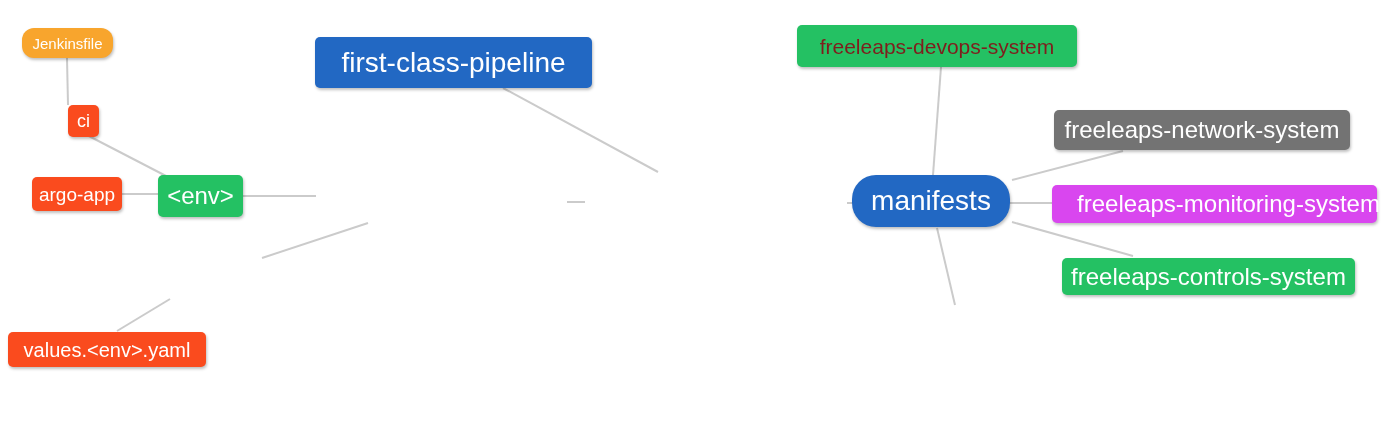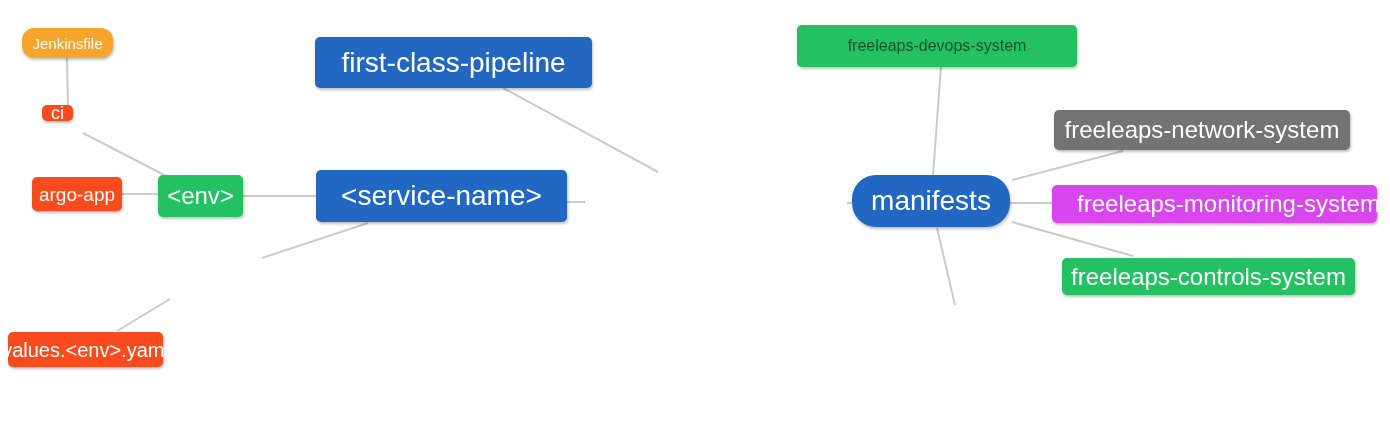--- a/index.html
+++ b/index.html
@@ -53,24 +53,23 @@
       <line x1="503" y1="88" x2="658" y2="172" stroke="#CBCBCB" stroke-width="2"></line>
       <line x1="847" y1="203" x2="852" y2="203" stroke="#CBCBCB" stroke-width="2"></line>
       <line x1="933" y1="175" x2="941" y2="67" stroke="#CBCBCB" stroke-width="2"></line>
       <line x1="1012" y1="180" x2="1123" y2="151" stroke="#CBCBCB" stroke-width="2"></line>
       <line x1="1010" y1="203" x2="1052" y2="203" stroke="#CBCBCB" stroke-width="2"></line>
       <line x1="1012" y1="222" x2="1133" y2="256" stroke="#CBCBCB" stroke-width="2"></line>
       <line x1="937" y1="228" x2="955" y2="305" stroke="#CBCBCB" stroke-width="2"></line>
     </svg>
 
 <div class="node" style="left: 22px; top: 28px; width: 91px; height: 30px; font-size: 15px; background: rgb(248, 165, 45); color: rgb(255, 255, 255); border-radius: 12px;">Jenkinsfile</div>
-    <div class="node" style="left: 42px; top: 105px; width: 31px; height: 16px; font-size: 18px; background: rgb(250, 75, 30); color: rgb(255, 255, 255);">ci</div>
+    <div class="node" style="left: 68px; top: 105px; width: 31px; height: 32px; font-size: 18px; background: rgb(250, 75, 30); color: rgb(255, 255, 255);">ci</div>
     <div class="node" style="left: 32px; top: 177px; width: 90px; height: 34px; font-size: 19px; background: rgb(250, 75, 30); color: rgb(255, 255, 255);">argo-app</div>
     <div class="node" style="left: 158px; top: 175px; width: 85px; height: 42px; font-size: 24px; background: rgb(36, 193, 99); color: rgb(255, 255, 255);">&lt;env&gt;</div>
-    <div class="node" style="left: 8px; top: 332px; width: 155px; height: 35px; font-size: 20px; background: rgb(250, 75, 30); color: rgb(255, 255, 255);">values.&lt;env&gt;.yaml</div>
+    <div class="node" style="left: 8px; top: 332px; width: 198px; height: 35px; font-size: 20px; background: rgb(250, 75, 30); color: rgb(255, 255, 255);">values.&lt;env&gt;.yaml</div>
     <div class="node" style="left: 315px; top: 37px; width: 277px; height: 51px; font-size: 28px; background: rgb(34, 104, 195); color: rgb(255, 255, 255);">first-class-pipeline</div>
-    <div class="node" style="left: 316px; top: 170px; width: 251px; height: 52px; font-size: 28px; background: rgb(34, 104, 195); color: rgb(255, 255, 255);">&lt;service-name&gt;</div>
     <div class="node" style="left: 852px; top: 175px; width: 158px; height: 52px; font-size: 28px; background: rgb(34, 104, 195); color: rgb(255, 255, 255); border-radius: 24px;">manifests</div>
-    <div class="node" style="left: 797px; top: 25px; width: 280px; height: 42px; font-size: 16px; background: rgb(36, 193, 99); color: #14532d;">freeleaps-devops-system</div>
+    <div class="node" style="left: 797px; top: 25px; width: 280px; height: 42px; font-size: 21px; background: rgb(36, 193, 99); color: #7f1d1d;">freeleaps-devops-system</div>
     <div class="node" style="left: 1054px; top: 110px; width: 296px; height: 40px; font-size: 24px; background: #737373; color: rgb(255, 255, 255);">freeleaps-network-system</div>
     <div class="node" style="left: 1052px; top: 185px; width: 325px; height: 38px; font-size: 24px; background: #d946ef; color: rgb(255, 255, 255); padding-left: 28px;">freeleaps-monitoring-system</div>
     <div class="node" style="left: 1062px; top: 258px; width: 293px; height: 37px; font-size: 24px; background: rgb(36, 193, 99); color: rgb(255, 255, 255);">freeleaps-controls-system</div>
   </div>
 
 </body></html>

